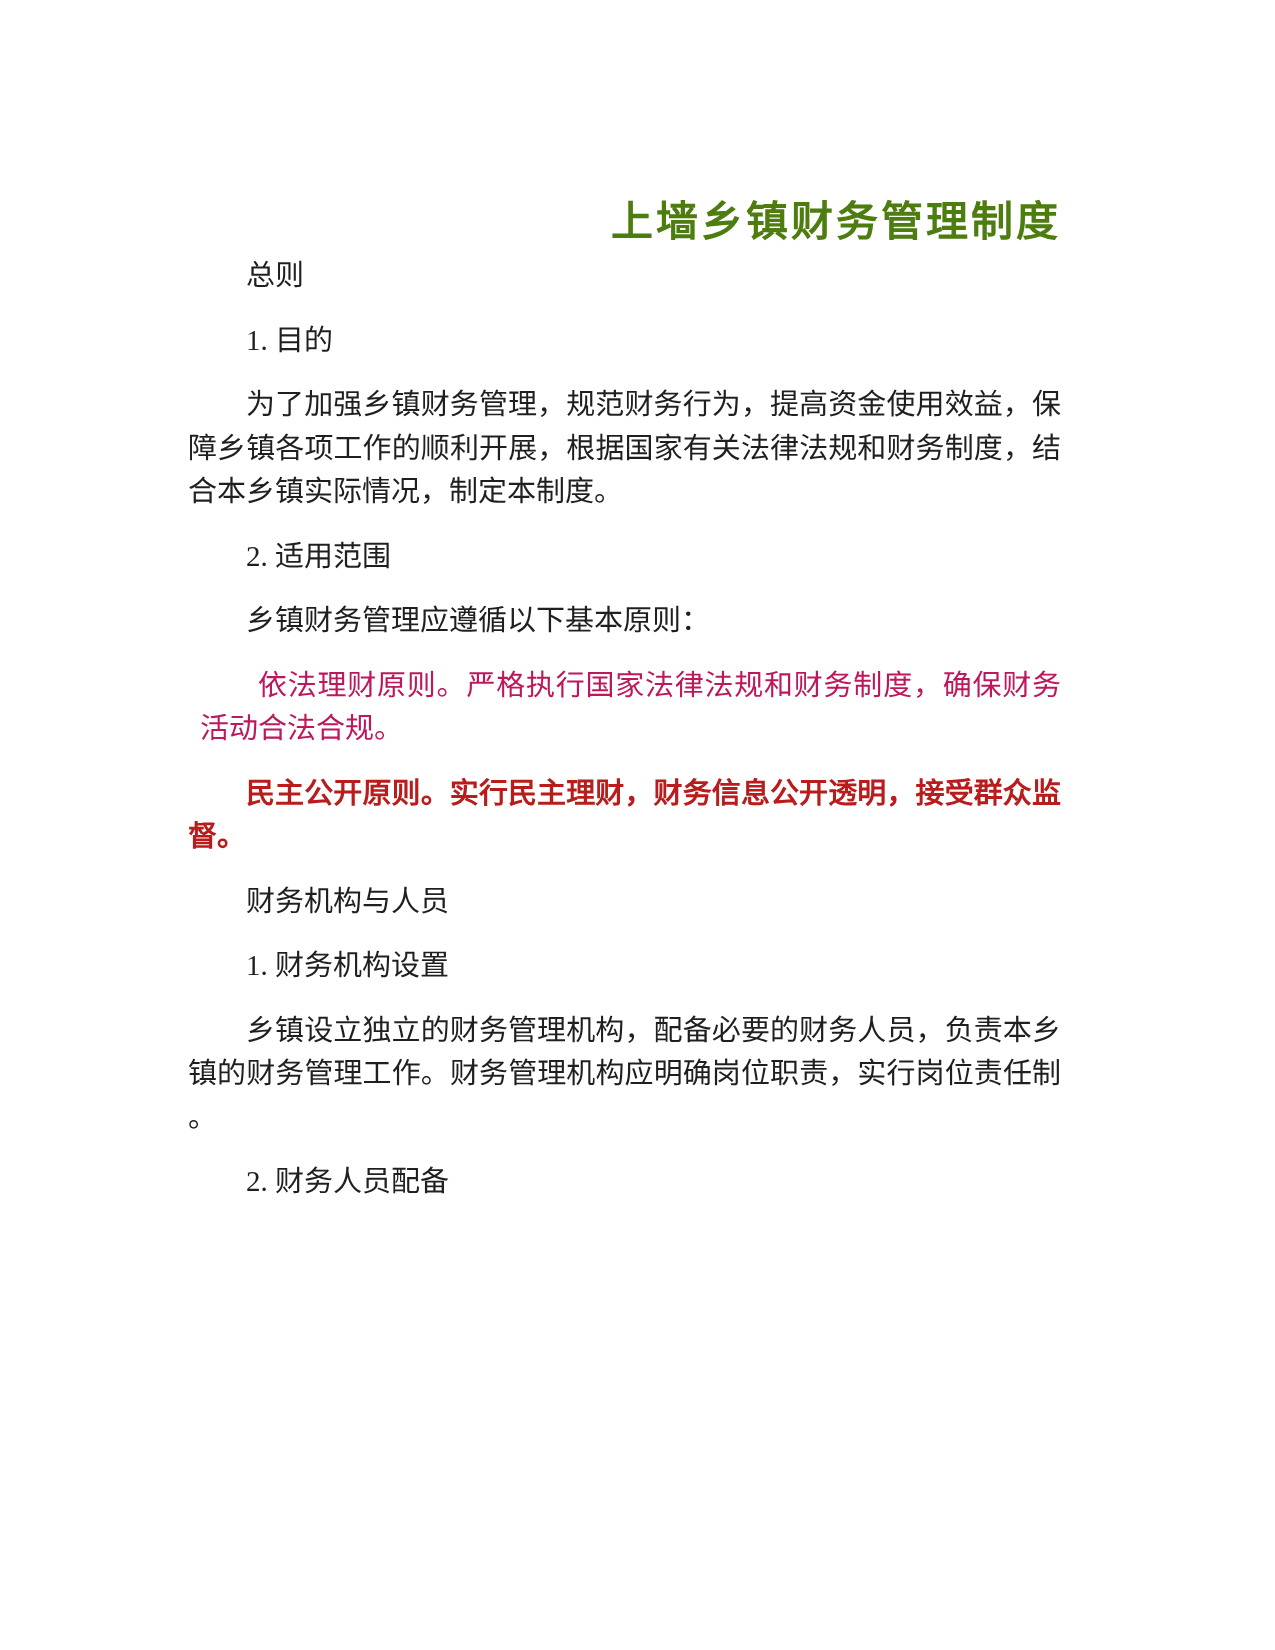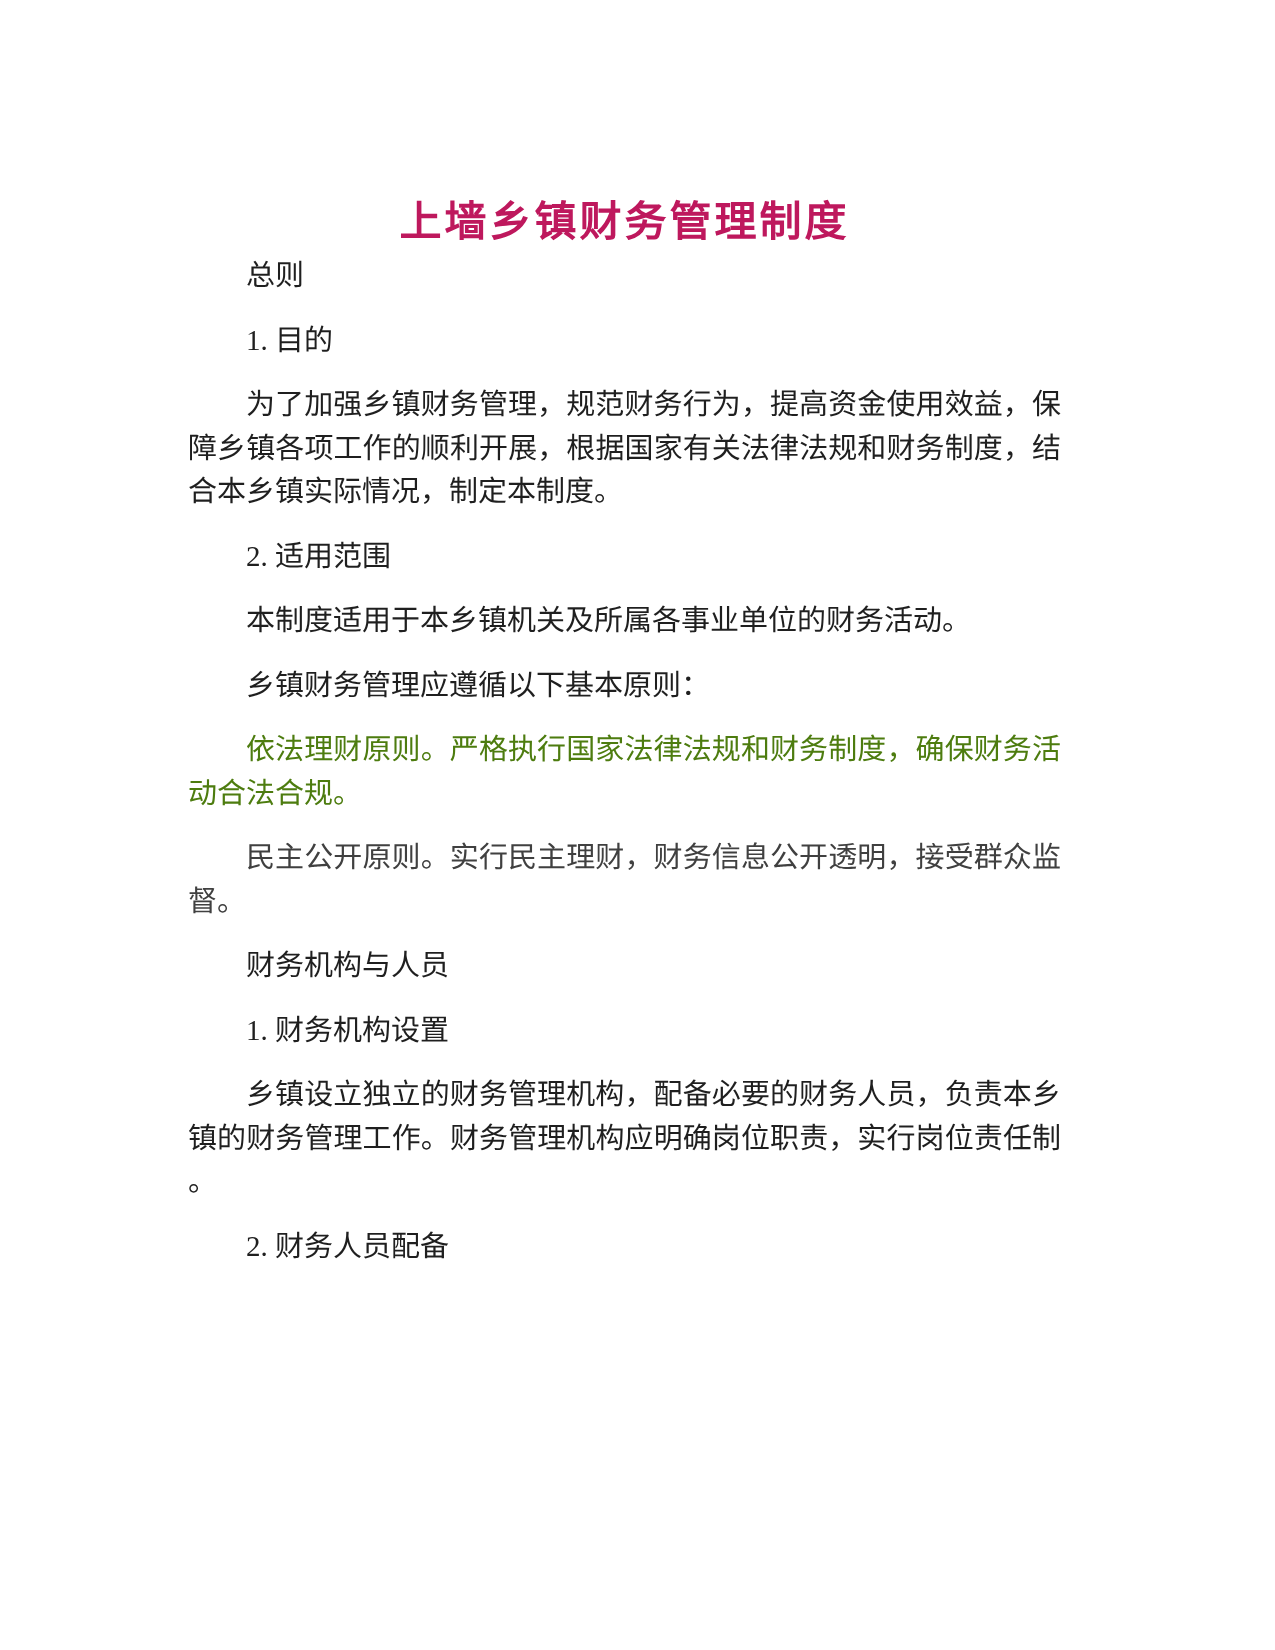--- a/index.html
+++ b/index.html
@@ -39,40 +39,39 @@
     text-align: justify;
     line-break: anywhere;        
     overflow-wrap: anywhere;
   }
 </style>
 </head>
 <body>
 
 <div class="page">
 
-  <h1 class="doc-title" style="color: #be185d;">上墙乡镇财务管理制度</h1>
+  <h1 class="doc-title" style="color: #4d7c0f; text-align: right;">上墙乡镇财务管理制度</h1>
 
   <p class="body-para" style="color: rgb(31, 31, 31);">总则</p>
 
   <p class="body-para" style="color: rgb(31, 31, 31);">1. 目的</p>
 
   <p class="body-para" style="color: rgb(31, 31, 31);">为了加强乡镇财务管理，规范财务行为，提高资金使用效益，保障乡镇各项工作的顺利开展，根据国家有关法律法规和财务制度，结合本乡镇实际情况，制定本制度。</p>
 
   <p class="body-para" style="color: rgb(31, 31, 31);">2. 适用范围</p>
 
-  <p class="body-para" style="color: rgb(31, 31, 31);">本制度适用于本乡镇机关及所属各事业单位的财务活动。</p>
 
 
   <p class="body-para" style="color: rgb(31, 31, 31); font-family: Liberation Serif, serif;">乡镇财务管理应遵循以下基本原则：</p>
 
-  <p class="body-para" style="color: #4d7c0f;">依法理财原则。严格执行国家法律法规和财务制度，确保财务活动合法合规。</p>
+  <p class="body-para" style="color: #be185d; margin-left: 12px;">依法理财原则。严格执行国家法律法规和财务制度，确保财务活动合法合规。</p>
 
 
 
-  <p class="body-para" style="color: #404040;">民主公开原则。实行民主理财，财务信息公开透明，接受群众监督。</p>
+  <p class="body-para" style="color: #b91c1c; font-weight: bold;">民主公开原则。实行民主理财，财务信息公开透明，接受群众监督。</p>
 
   <p class="body-para" style="color: rgb(31, 31, 31);">财务机构与人员</p>
 
   <p class="body-para" style="color: rgb(31, 31, 31);">1. 财务机构设置</p>
 
   <p class="body-para" style="color: rgb(31, 31, 31); margin-top: 20px;">乡镇设立独立的财务管理机构，配备必要的财务人员，负责本乡镇的财务管理工作。财务管理机构应明确岗位职责，实行岗位责任制。</p>
 
   <p class="body-para" style="color: rgb(31, 31, 31);">2. 财务人员配备</p>
 
 </div>

